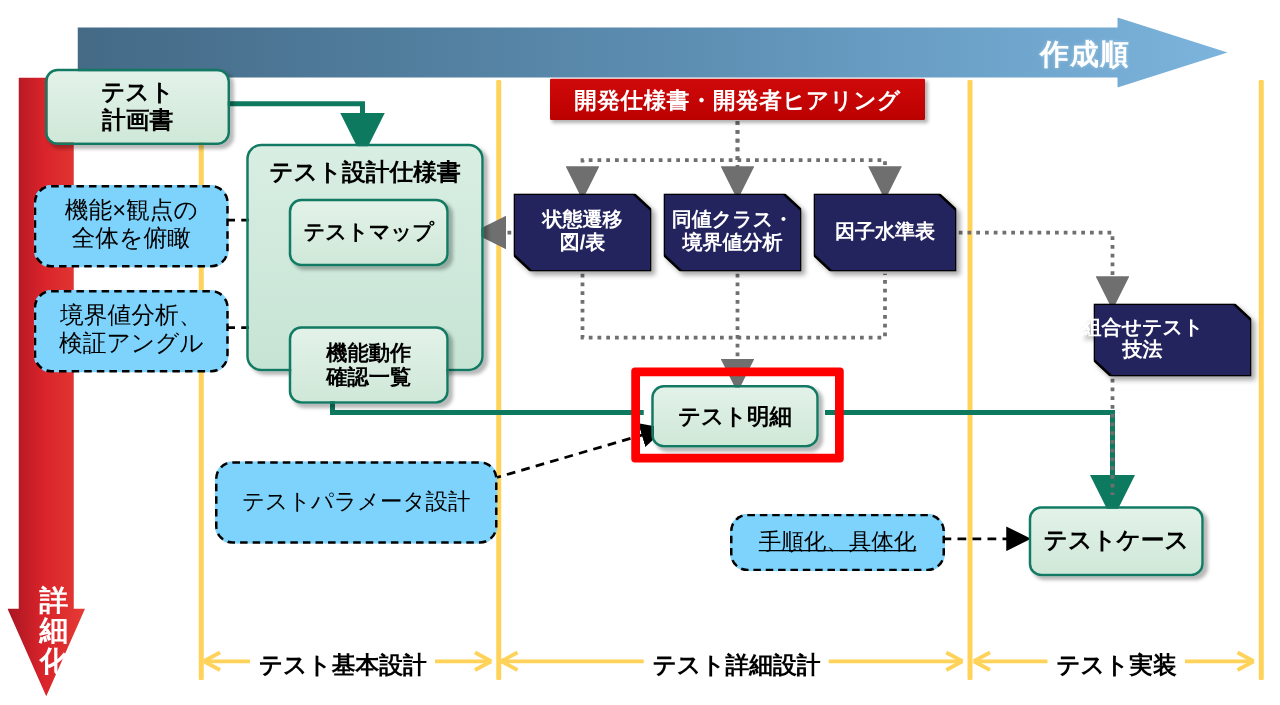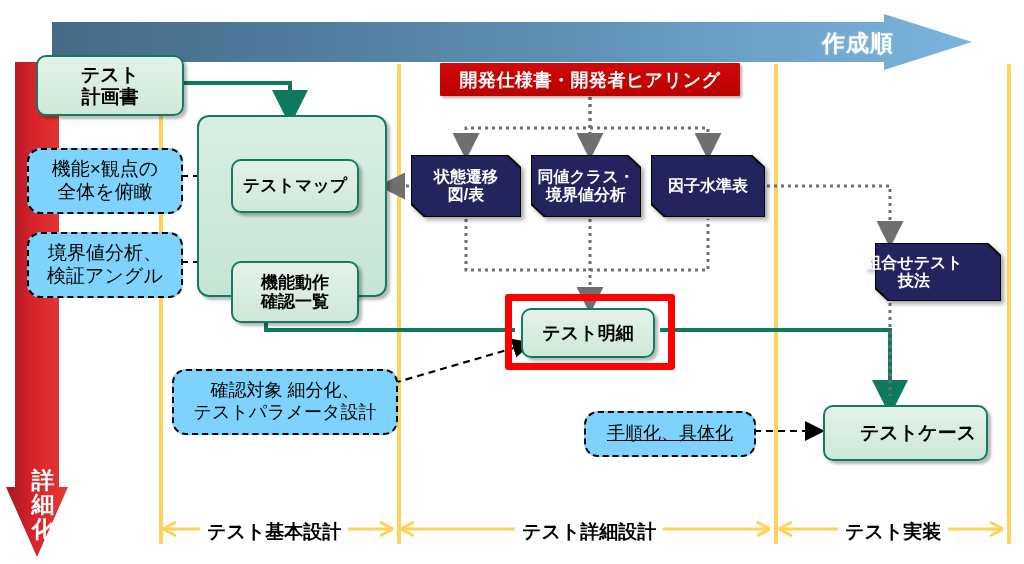--- a/index.html
+++ b/index.html
@@ -2,21 +2,21 @@
 <html><head>
 <meta charset="utf-8">
 <style>
   html,body{margin:0;padding:0;background:#ffffff;}
   body{width:1024px;height:564px;font-family:"Liberation Sans","DejaVu Sans",sans-serif;}
   #stage{position:relative;width:1024px;height:564px;overflow:hidden;background:#fff;}
 
   .abs{position:absolute;}
 
   
-  #banner{left:52px;top:14px;width:920px;height:56px;}
+  #banner{left:62px;top:14px;width:920px;height:56px;}
   #banner svg{display:block;}
   #banner-label{
     position:absolute;right:78px;top:14px;color:#ffffff;font-weight:bold;
     font-size:23px;letter-spacing:1px;
     text-shadow:0 0 3px rgba(255,255,255,.35);
   }
 
   
   #redarrow{left:6px;top:62px;width:62px;height:495px;}
   #redarrow-label{
@@ -47,21 +47,21 @@
     border:2.5px solid #127a63;border-radius:12px;
     box-shadow:3px 3px 3px rgba(0,0,0,.28);
   }
   #box-spec-title{position:absolute;left:0;top:8px;width:100%;text-align:center;
     font-weight:bold;font-size:19px;color:#000;}
   #box-map{left:32px;top:42px;width:124px;height:50px;font-size:17px;}
   #box-func{left:32px;top:105px;width:124px;height:58px;font-size:17px;margin-top:39px;}
   #box-detail{left:521px;top:308px;width:130px;height:46px;font-size:18px;}
   #box-detail-frame{left:505px;top:294px;width:170px;height:76px;border:7px solid #ff0000;
      border-radius:3px;box-sizing:border-box;}
-  #box-case{left:823px;top:405px;width:136px;height:52px;font-size:19px;padding-left:25px;}
+  #box-case{left:823px;top:405px;width:136px;height:52px;font-size:19px;}
 
   
   #red-pill{
     left:440px;top:63px;width:300px;height:33px;border-radius:1px;
     background:linear-gradient(180deg,#d00a0a 0%,#bb0000 100%);
     box-shadow:2px 2px 3px rgba(0,0,0,.3);
     display:flex;align-items:center;justify-content:center;
     color:#fff;font-weight:bold;font-size:18px;letter-spacing:.5px;
   }
 
@@ -198,20 +198,21 @@
   <div id="red-pill" class="abs">開発仕様書・開発者ヒアリング</div>
 
   <div id="box-plan" class="abs gbox">
     <div>
       <span>テスト</span>
       <span>計画書</span>
     </div>
   </div>
 
   <div id="box-spec" class="abs">
+    <div id="box-spec-title">テスト設計仕様書</div>
     <div id="box-map" class="abs gbox">
       <span>テストマップ</span>
     </div>
     <div id="box-func" class="abs gbox">
       <div>
         <span>機能動作</span>
         <span>確認一覧</span>
       </div>
     </div>
   </div>
@@ -279,21 +280,20 @@
     </div>
   </div>
   <div id="co-split" class="abs callout">
     <div>
       <span>境界値分析、</span>
       <span>検証アングル</span>
     </div>
   </div>
   <div id="co-param" class="abs callout">
     <div>
-      <span>確認対象 細分化、</span>
       <span>テストパラメータ設計</span>
     </div>
   </div>
   <div id="co-proc" class="abs callout">
     <span>手順化、具体化</span>
   </div>
 
   <div class="phase-label" style="left:200px;">テスト基本設計</div>
   <div class="phase-label" style="left:515px;">テスト詳細設計</div>
   <div class="phase-label" style="left:838px;">テスト実装</div>

